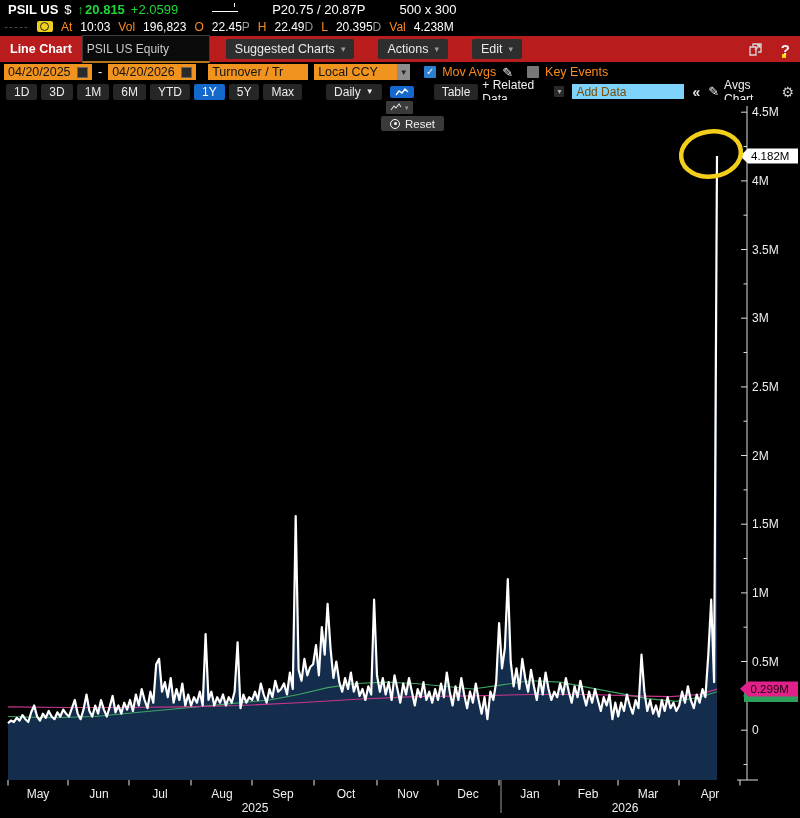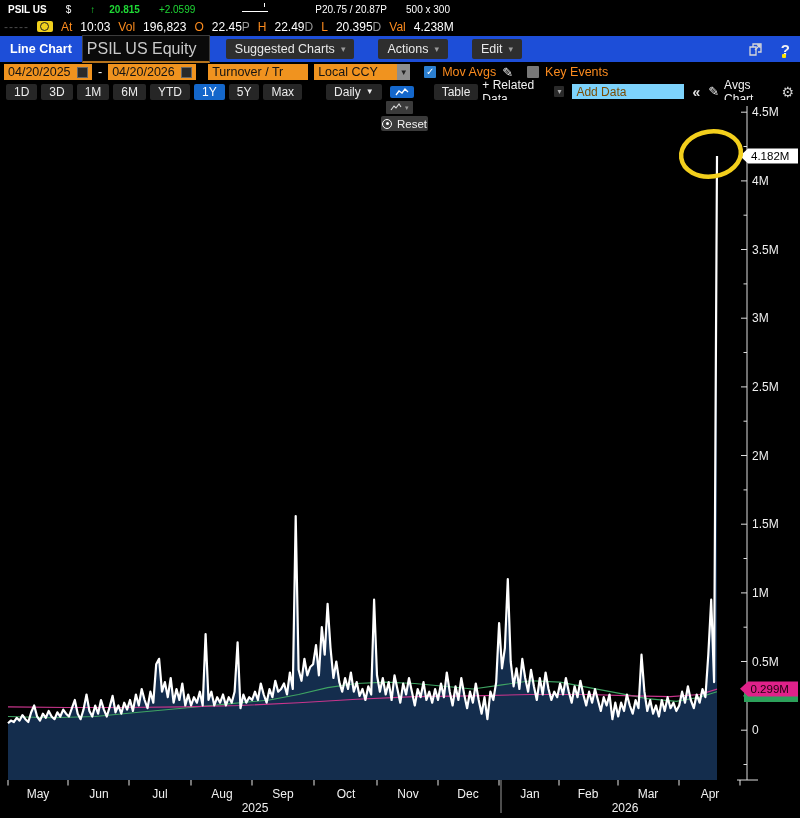--- a/index.html
+++ b/index.html
@@ -1,35 +1,35 @@
 <!DOCTYPE html>
 <html><head>
 <meta charset="utf-8">
 <style>
   html,body{margin:0;padding:0;background:#000;}
   body{width:800px;height:818px;position:relative;overflow:hidden;
        font-family:"Liberation Sans",sans-serif;color:#fff;}
   .r{position:absolute;left:0;right:0;display:flex;align-items:center;}
-  .row1{top:0;height:18px;padding-left:8px;gap:19px;font-size:10px;}
+  .row1{top:0;height:18px;padding-left:8px;gap:6px;font-size:13px;}
   .row2{top:18px;height:17px;padding-left:4px;gap:8px;font-size:12px;}
-  .row3{top:36px;height:26px;background:#1d4ed8;padding-left:10px;gap:10px;font-size:12.5px;}
+  .row3{top:36px;height:26px;background:#b91c1c;padding-left:10px;gap:10px;font-size:12.5px;}
   .row4{top:62px;height:20px;padding-left:4px;gap:6px;font-size:12.5px;}
   .row5{top:83px;height:17px;padding-left:6px;gap:4px;font-size:12px;}
   .bold{font-weight:bold;}
   .up{color:#1fd935;}
   .lbl{color:#fb8b1e;}
   .sfx{color:#9a9a9a;}
   .dashes{color:#4a4a4a;letter-spacing:1px;}
   .badge{width:16px;height:11px;background:#f0d01d;border-radius:2px;display:inline-flex;align-items:center;justify-content:center;}
   .badge i{width:7px;height:7px;border:1.6px solid #222;border-radius:50%;display:block;}
   .spark{width:26px;height:9px;border-bottom:1.6px solid #fff;position:relative;top:-2px;}
   .spark i{position:absolute;right:3px;top:1px;width:1.5px;height:4px;background:#fff;display:block;}
   .btn{background:#2e2e2e;color:#e9e9e9;padding:3px 9px;border-radius:2px;display:flex;align-items:center;gap:6px;cursor:default;}
   .caret{color:#9a9a9a;font-size:9px;}
-  .secinput{width:118px;height:17px;background:#0a0a0a;border:1px solid #3c3c3c;border-bottom:2px solid #b5731d;color:#c9c9c9;font-size:16px;font-family:"Liberation Sans",sans-serif;padding:4px 4px;}
+  .secinput{width:118px;height:17px;background:#0a0a0a;border:1px solid #3c3c3c;border-bottom:2px solid #b5731d;color:#c9c9c9;font-size:12px;font-family:"Liberation Sans",sans-serif;padding:4px 4px;}
   .r3right{margin-left:auto;margin-right:10px;display:flex;align-items:center;gap:18px;}
   .help{position:relative;font-weight:bold;font-size:15px;color:#f2f2f2;}
   .help i{position:absolute;left:1px;bottom:0px;width:4px;height:4px;background:#ffe600;border-radius:1px;display:block;}
   .amber{background:#f0931f;color:#141414;height:16px;display:flex;align-items:center;padding:0 4px;font-size:12.5px;white-space:nowrap;overflow:hidden;}
   .datefld{width:80px;justify-content:space-between;}
   .cal{width:11px;height:11px;background:#2a2a2a;border:1px solid #666;box-sizing:border-box;display:block;}
   .ccy{width:92px;justify-content:space-between;padding-right:0;}
   .ddbox{width:13px;height:16px;background:#8e8e8e;color:#222;font-size:8px;display:flex;align-items:center;justify-content:center;}
   .chk{width:12px;height:12px;background:#2b7fd0;color:#fff;font-size:10px;line-height:12px;text-align:center;border-radius:1px;}
   .chk.off{background:#787878;color:#787878;}
@@ -43,39 +43,39 @@
   .related{display:flex;align-items:center;gap:4px;color:#f2f2f2;}
   .minicaret{background:#2a2a2a;color:#aaa;font-size:8px;padding:1px 3px;border-radius:1px;}
   .adddata{width:104px;height:15px;background:#7dd3fc;border:none;font-size:12px;font-family:"Liberation Sans",sans-serif;color:#7a4c05;padding:0 4px;}
   .adddata::placeholder{color:#7a4c05;opacity:1;}
   .chev{color:#e0e0e0;font-size:14px;font-weight:bold;}
   .gear{color:#cfcfcf;font-size:14px;}
   .editchart{display:flex;align-items:center;gap:5px;color:#f2f2f2;}
   .chart{position:absolute;top:100px;left:0;width:800px;height:718px;background:#000;}
   .minitools{position:absolute;left:386px;top:101px;display:flex;align-items:center;gap:2px;}
   .minibtn{background:#3a3a3a;height:13px;display:flex;align-items:center;padding:0 4px;gap:3px;border-radius:1px;}
-  .resetbtn{position:absolute;left:381px;top:116px;background:#3a3a3a;height:15px;display:flex;align-items:center;gap:5px;padding:0 1px;border-radius:2px;font-size:11.5px;color:#f0f0f0;}
+  .resetbtn{position:absolute;left:381px;top:116px;background:#3a3a3a;height:15px;display:flex;align-items:center;gap:5px;padding:0 9px;border-radius:2px;font-size:11.5px;color:#f0f0f0;}
   .ring{width:8px;height:8px;border:1.5px solid #fff;border-radius:50%;display:inline-flex;align-items:center;justify-content:center;}
   .ring i{width:3px;height:3px;background:#fff;border-radius:50%;display:block;}
   svg text{font-family:"Liberation Sans",sans-serif;}
 </style>
 </head>
 <body>
 
 <div class="r row1">
   <span class="bold">PSIL US</span>
   <span>$</span>
   <span class="up" style="margin-right:-5px">↑</span>
   <span class="up bold">20.815</span>
   <span class="up">+2.0599</span>
   <span class="spark" style="margin-left:28px">
       <i></i>
     </span>
   <span style="margin-left:28px">P20.75 / 20.87P</span>
-  <span style="margin-left:0">500 x 300</span>
+  <span style="margin-left:28px">500 x 300</span>
 </div>
 
 <div class="r row2">
   <span class="dashes">-----</span>
   <span class="badge">
       <i></i>
     </span>
   <span id="trade-items" style="display:flex;gap:8px;align-items:center;">
       <span class="lbl">At</span>
       <span>10:03</span>

